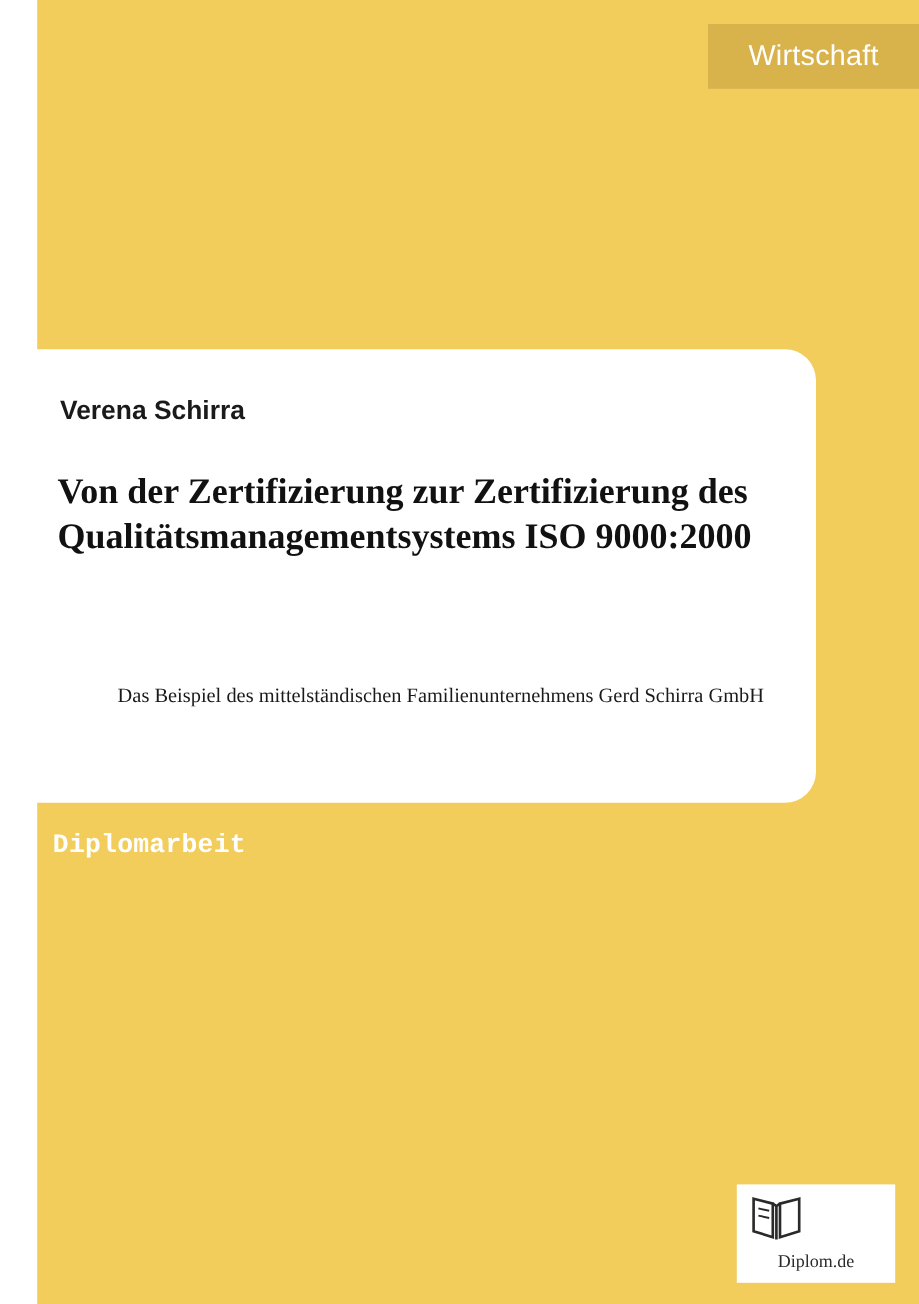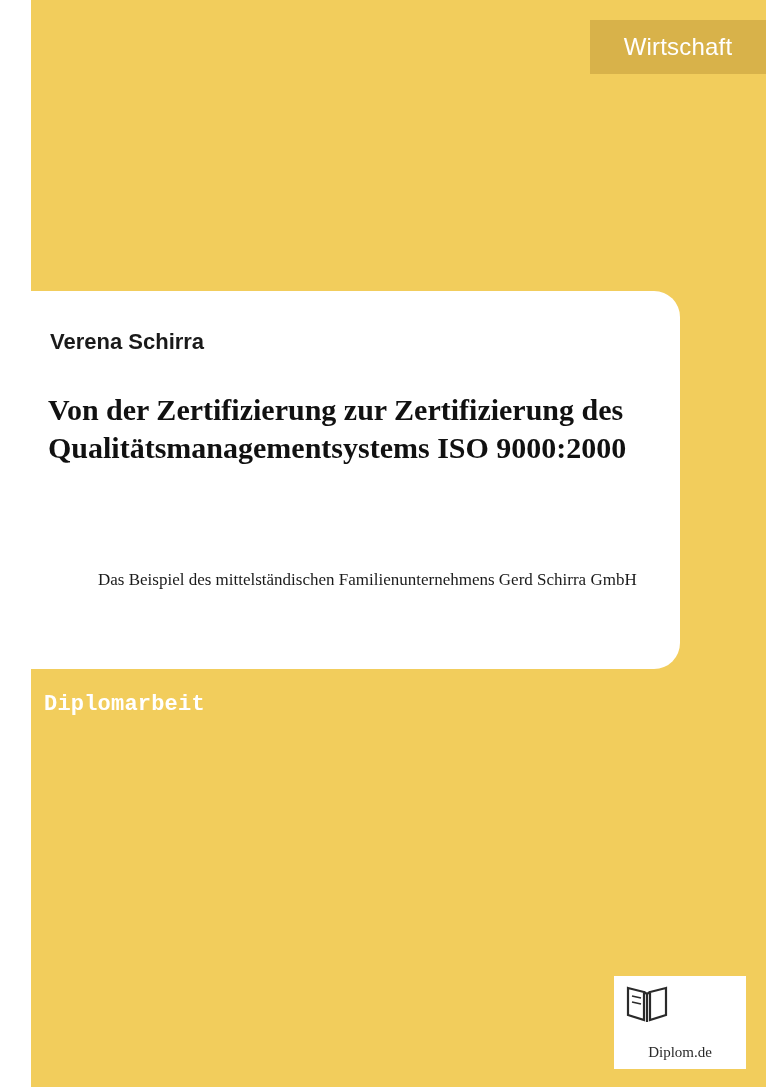--- a/index.html
+++ b/index.html
@@ -100,21 +100,21 @@
     color: #ffffff;
     font-family: Liberation Mono, monospace;
     letter-spacing: 0.2px;
   }
   
   .logo {
     position: absolute;
     right: 20px;
     bottom: 18px;
     width: 132px;
-    height: 93px;
+    height: 82px;
     background: #ffffff;
     display: block;
   }
   .logo-mark {
     position: absolute;
     left: 10px;
     top: 6px;
     width: 46px;
     height: 42px;
   }

